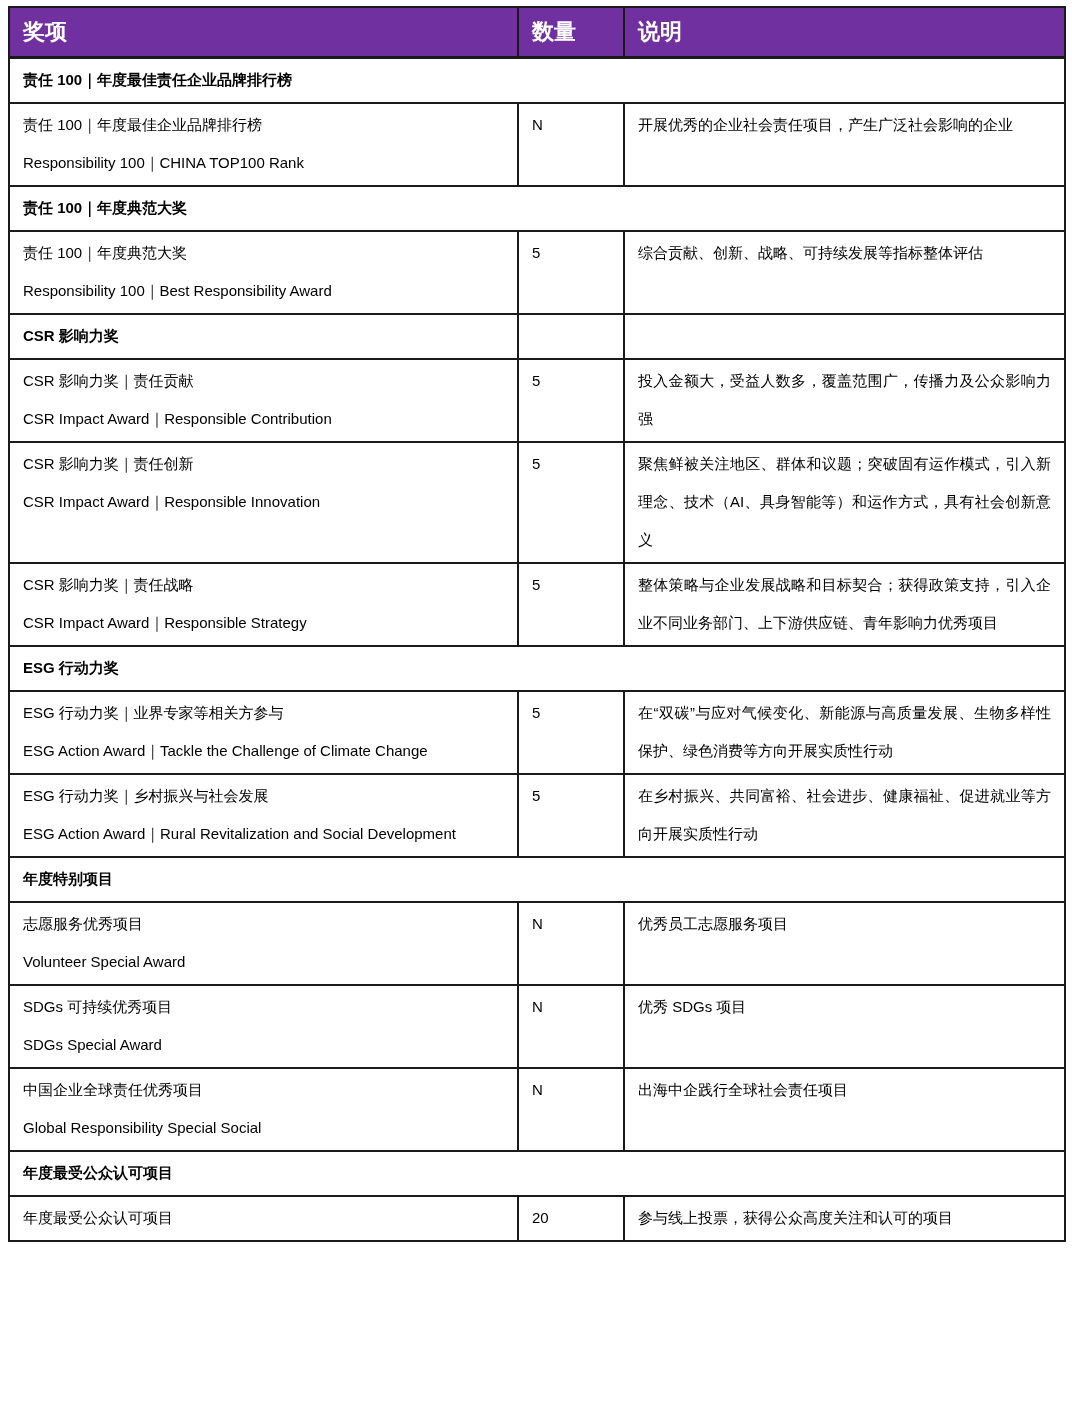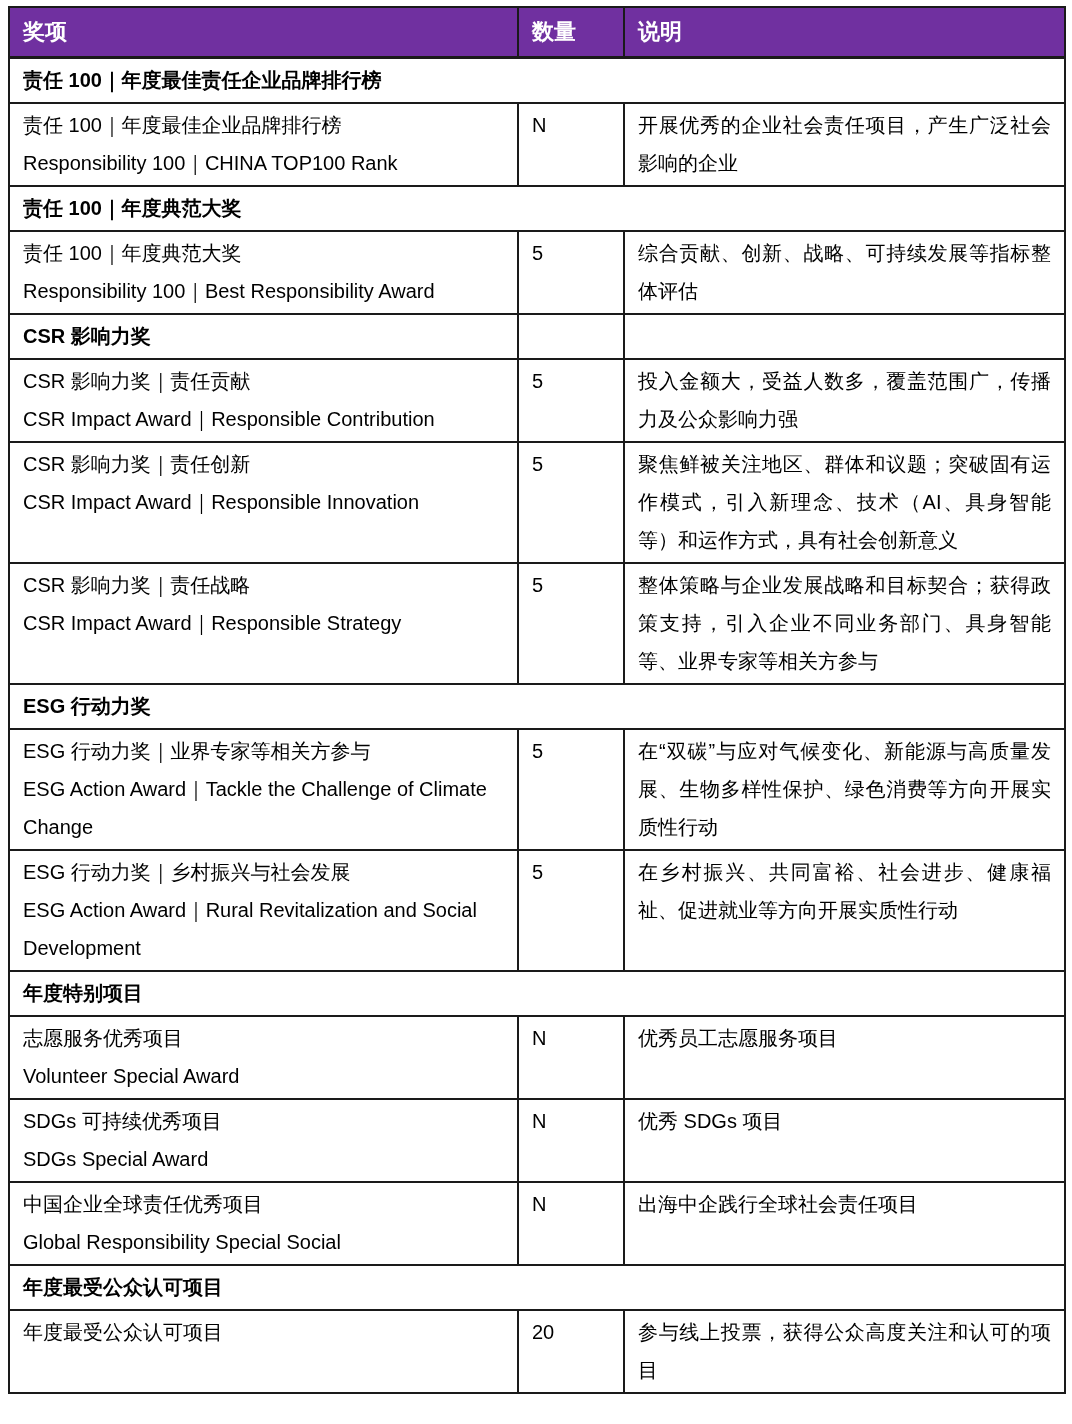--- a/index.html
+++ b/index.html
@@ -21,21 +21,21 @@
   }
   table.awards col.c-name { width: 509px; }
   table.awards col.c-qty  { width: 106px; }
   table.awards col.c-desc { width: 441px; }
 
   table.awards th,
   table.awards td {
     border: 2px solid #1a1a1a;
     vertical-align: top;
     padding: 2px 13px 3px 13px;
-    font-size: 20px;
+    font-size: 15px;
     line-height: 38px;
     box-sizing: border-box;
     overflow: hidden;
   }
 
   
   table.awards thead th {
     background: var(--header-bg, #7030A0);
     color: var(--header-fg, #ffffff);
     font-weight: 700;
@@ -126,21 +126,21 @@
         </td>
         <td class="qty-cell">5</td>
         <td class="desc-cell">聚焦鲜被关注地区、群体和议题；突破固有运作模式，引入新理念、技术（AI、具身智能等）和运作方式，具有社会创新意义</td>
       </tr>
       <tr>
         <td class="name-cell">
           <div>CSR 影响力奖｜责任战略</div>
           <div>CSR Impact Award｜Responsible Strategy</div>
         </td>
         <td class="qty-cell">5</td>
-        <td class="desc-cell">整体策略与企业发展战略和目标契合；获得政策支持，引入企业不同业务部门、具身智能等、业界专家等相关方参与</td>
+        <td class="desc-cell">整体策略与企业发展战略和目标契合；获得政策支持，引入企业不同业务部门、上下游供应链、青年影响力优秀项目</td>
       </tr>
       <tr class="section-row">
         <td colspan="3">ESG 行动力奖</td>
       </tr>
       <tr>
         <td class="name-cell">
           <div>ESG 行动力奖｜业界专家等相关方参与</div>
           <div>ESG Action Award｜Tackle the Challenge of Climate Change</div>
         </td>
         <td class="qty-cell">5</td>

